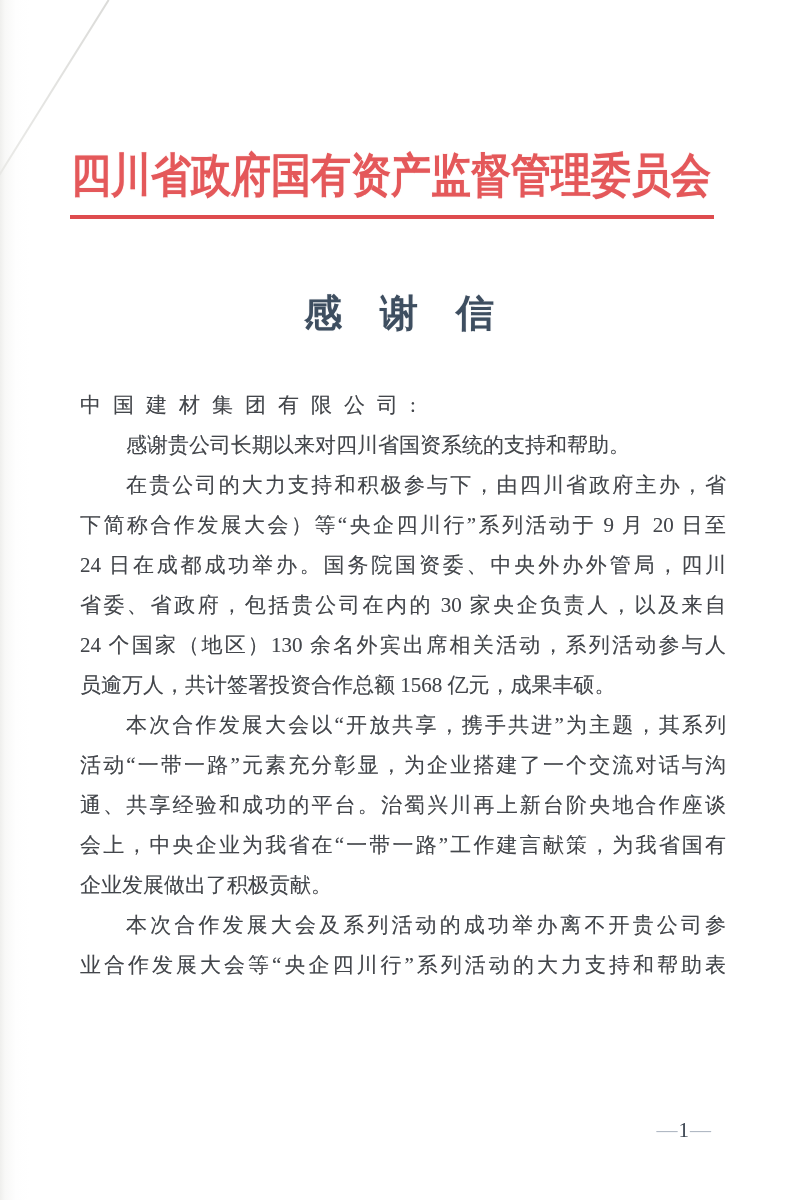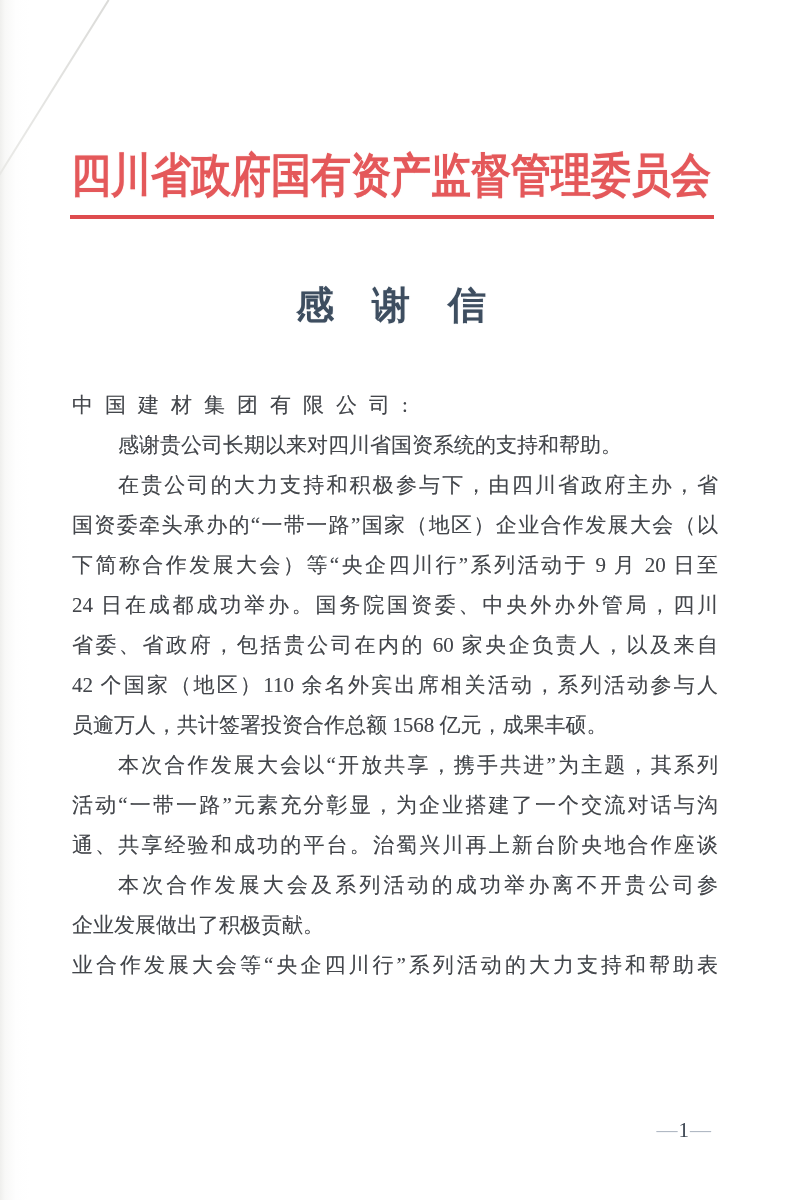--- a/index.html
+++ b/index.html
@@ -39,31 +39,31 @@
     text-shadow: 0 0 1px rgba(228, 88, 90, 0.35);
   }
   .red-rule {
     position: absolute;
     top: 215px; left: 70px; width: 644px; height: 4px;
     background: var(--rule-red, #de4c4e);
   }
   .title {
     position: absolute;
     top: 284px; left: 68px; width: 646px;
-    margin: 0;
+    margin: 8px;
     text-align: center;
     font-size: 38px;
     line-height: 42px;
     font-weight: 700;
     color: var(--title-ink, #3e4e60);
     text-shadow: 0 0 1px rgba(62, 78, 96, 0.3);
   }
   .body-text {
     position: absolute;
-    top: 385px; left: 72px; width: 646px;
+    top: 385px; left: 80px; width: 646px;
     font-size: 21px;
     color: var(--body-ink, #43464b);
     text-shadow: 0 0 0.5px rgba(67, 70, 75, 0.4);
   }
   .line { line-height: 40px; }
   .line.justify {
     text-align: justify;
     text-align-last: justify;
     text-justify: inter-character;
   }
@@ -89,31 +89,31 @@
   <div class="letterhead">四川省政府国有资产监督管理委员会</div>
 
   <div class="red-rule"></div>
 
   <h1 class="title">感　谢　信</h1>
 
   <div class="body-text">
       <div class="line spaced">中国建材集团有限公司:</div>
       <div class="line indent">感谢贵公司长期以来对四川省国资系统的支持和帮助。</div>
       <div class="line indent justify">在贵公司的大力支持和积极参与下，由四川省政府主办，省</div>
-      <div class="line justify">国资委牵头承办的“一带一路”国家（地区）企业合作发展大会（以</div>
       <div class="line justify">下简称合作发展大会）等“央企四川行”系列活动于 9 月 20 日至</div>
       <div class="line justify">24 日在成都成功举办。国务院国资委、中央外办外管局，四川</div>
-      <div class="line justify">省委、省政府，包括贵公司在内的 60 家央企负责人，以及来自</div>
-      <div class="line justify">42 个国家（地区）110 余名外宾出席相关活动，系列活动参与人</div>
+      <div class="line justify">省委、省政府，包括贵公司在内的 30 家央企负责人，以及来自</div>
+      <div class="line justify">24 个国家（地区）130 余名外宾出席相关活动，系列活动参与人</div>
       <div class="line">员逾万人，共计签署投资合作总额 1568 亿元，成果丰硕。</div>
       <div class="line indent justify">本次合作发展大会以“开放共享，携手共进”为主题，其系列</div>
       <div class="line justify">活动“一带一路”元素充分彰显，为企业搭建了一个交流对话与沟</div>
       <div class="line justify">通、共享经验和成功的平台。治蜀兴川再上新台阶央地合作座谈</div>
+      <div class="line justify">会上，中央企业为我省在“一带一路”工作建言献策，为我省国有</div>
+      <div class="line">企业发展做出了积极贡献。</div>
       <div class="line indent justify">本次合作发展大会及系列活动的成功举办离不开贵公司参</div>
-      <div class="line">企业发展做出了积极贡献。</div>
       <div class="line justify">业合作发展大会等“央企四川行”系列活动的大力支持和帮助表</div>
     </div>
 
   <div class="page-footer">
     <span class="dash">—</span><span class="num">1</span><span class="dash">—</span>
   </div>
 
 </div>
 
 </body></html>

